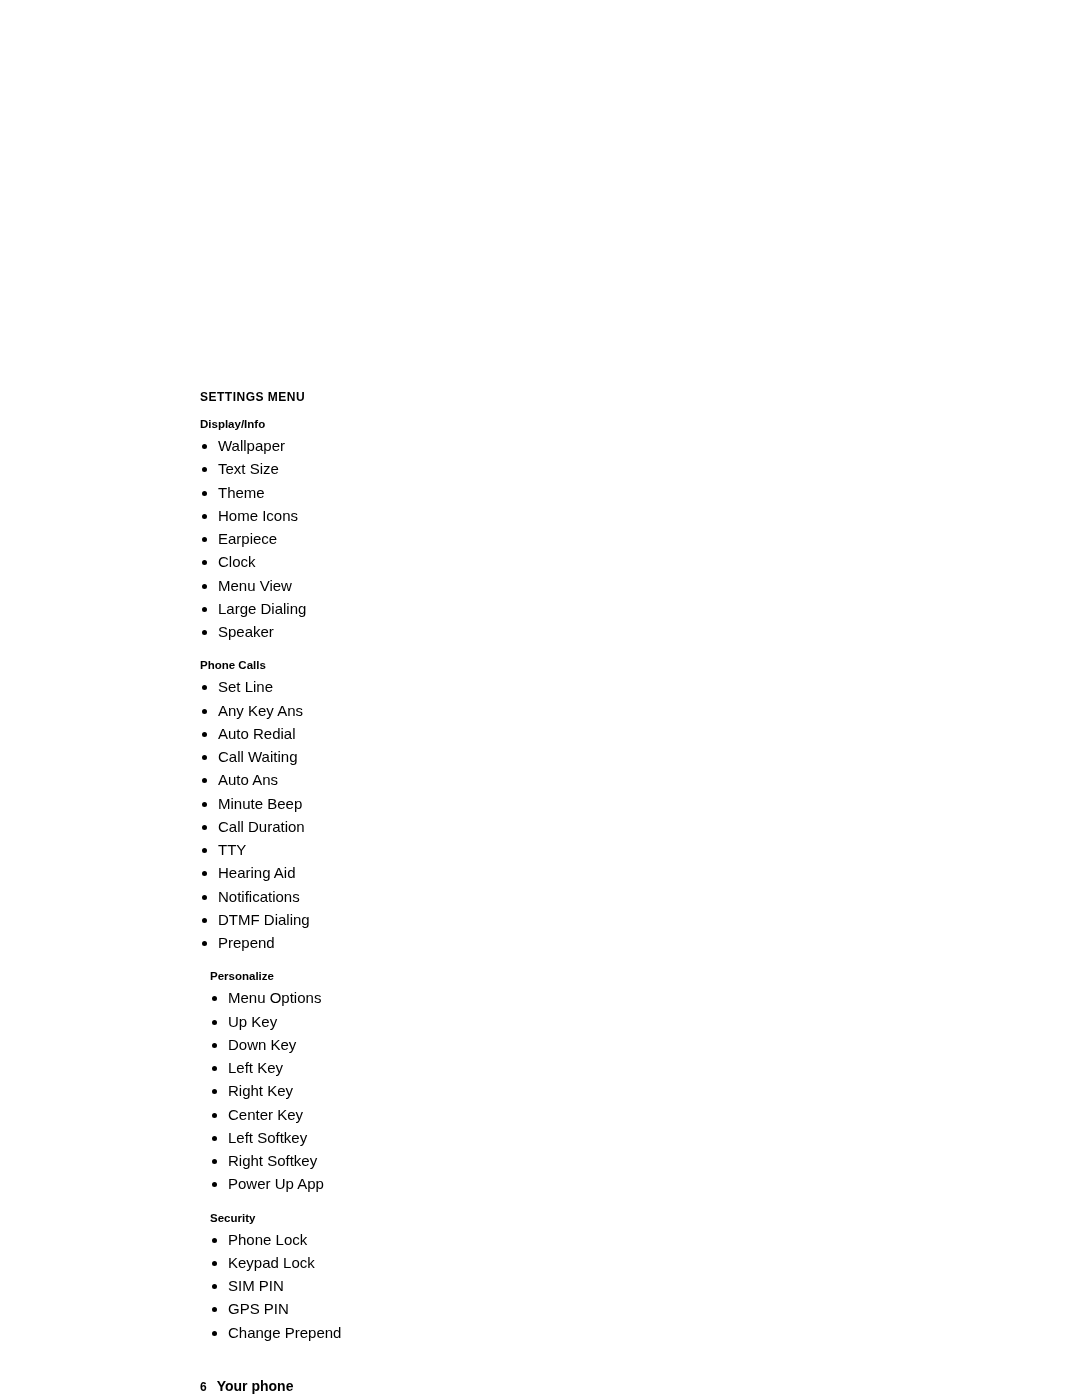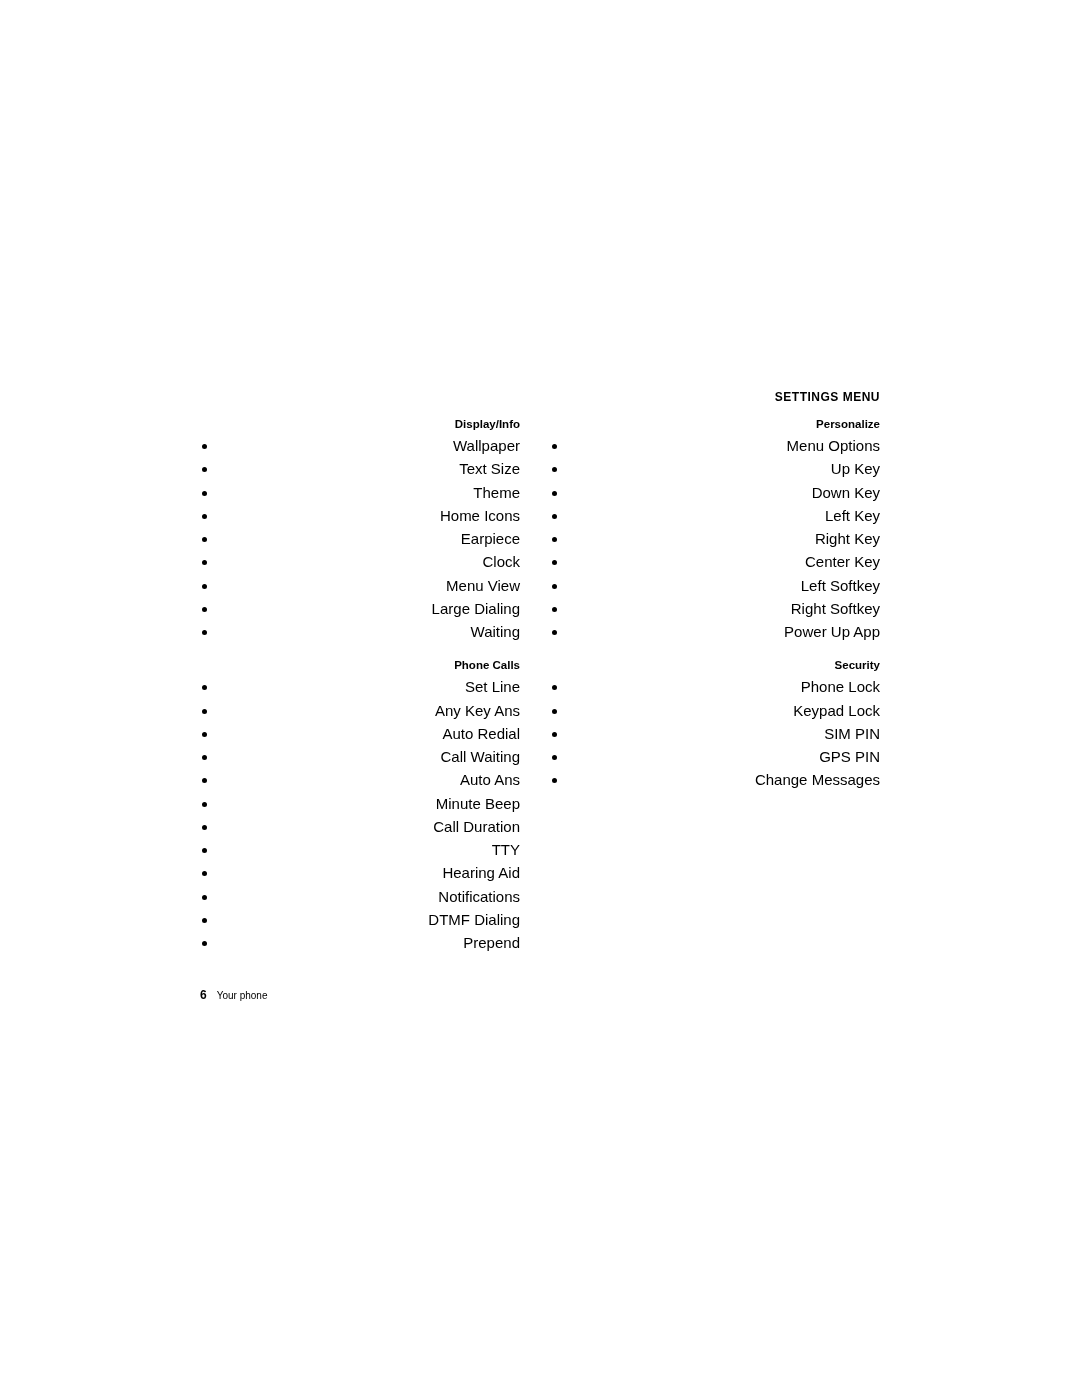--- a/index.html
+++ b/index.html
@@ -16,35 +16,35 @@
       font-size: 11px;
       color: #000000;
       position: relative;
     }
 
     .page-content {
       position: absolute;
       top: 390px;
       left: 200px;
       width: 680px;
-      text-align: right;
     }
 
     .settings-title {
       font-size: 12px;
       font-weight: bold;
       letter-spacing: 0.5px;
       margin-bottom: 14px;
       text-transform: uppercase;
     }
 
     .columns-container {
       display: flex;
       gap: 0;
       width: 100%;
+      flex-direction: column;
     }
 
     .column-left {
       width: 50%;
       padding-right: 20px;
     }
 
     .column-right {
       width: 50%;
       padding-left: 10px;
@@ -76,21 +76,22 @@
       align-items: baseline;
       gap: 10px;
     }
 
     .page-number {
       font-size: 12px;
       font-weight: bold;
     }
 
     .page-label {
-      font-size: 10px;
+      font-size: 14px;
+      font-weight: bold;
     }
   </style>
 </head>
 <body>
 
 <div class="page-content">
   <div class="settings-title">SETTINGS MENU</div>
 
   <div class="columns-container">
     <div class="column-left" id="col-left">
@@ -98,21 +99,21 @@
           <div class="section-title">Display/Info</div>
           <ul>
             <li>Wallpaper</li>
             <li>Text Size</li>
             <li>Theme</li>
             <li>Home Icons</li>
             <li>Earpiece</li>
             <li>Clock</li>
             <li>Menu View</li>
             <li>Large Dialing</li>
-            <li>Waiting</li>
+            <li>Speaker</li>
           </ul>
         </div>
         <div class="section">
           <div class="section-title">Phone Calls</div>
           <ul>
             <li>Set Line</li>
             <li>Any Key Ans</li>
             <li>Auto Redial</li>
             <li>Call Waiting</li>
             <li>Auto Ans</li>
@@ -141,21 +142,21 @@
             <li>Power Up App</li>
           </ul>
         </div>
         <div class="section">
           <div class="section-title">Security</div>
           <ul>
             <li>Phone Lock</li>
             <li>Keypad Lock</li>
             <li>SIM PIN</li>
             <li>GPS PIN</li>
-            <li>Change Messages</li>
+            <li>Change Prepend</li>
           </ul>
         </div>
       </div>
   </div>
 
   <div class="page-number-row">
     <span class="page-number">6</span>
     <span class="page-label">Your phone</span>
   </div>
 </div>

